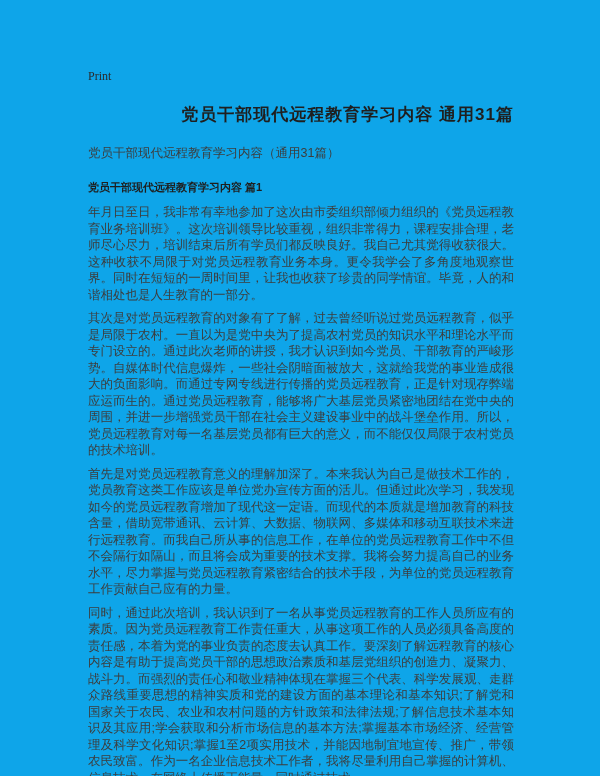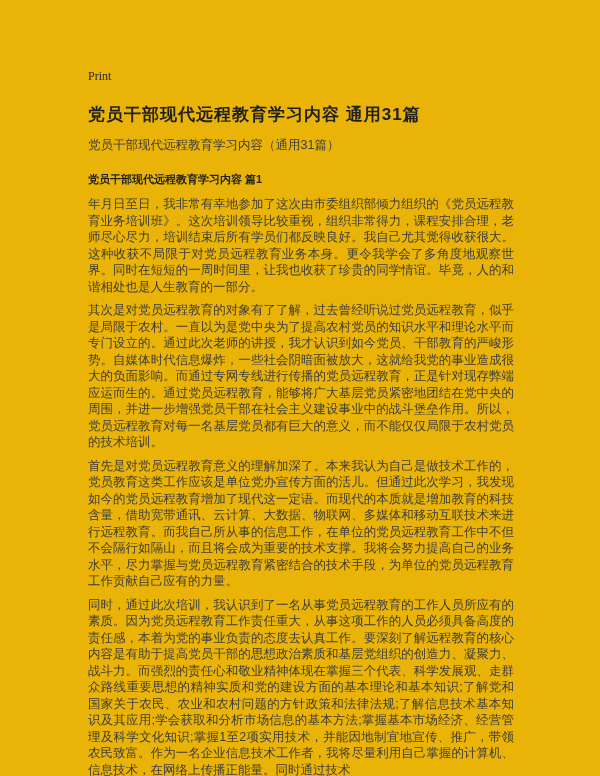--- a/index.html
+++ b/index.html
@@ -11,41 +11,41 @@
     width: 600px;
     height: 776px;
     font-family: "Liberation Sans", sans-serif;
     overflow: hidden;
   }
   .page {
     box-sizing: border-box;
     width: 600px;
     height: 776px;
     padding: 66px 86px 0 88px;
-    background: #eab308;
+    background: #0ea5e9;
   }
   .print-link {
     font-family: "Liberation Serif", serif;
     font-size: 12px;
     line-height: 14px;
     color: #2b2b2b;
     display: inline-block;
     cursor: pointer;
   }
   .doc-title {
     margin: 20px 0 0 0;
     font-size: 17px;
     font-weight: bold;
     letter-spacing: 1px;
     line-height: 22px;
-    text-align: left;
+    text-align: right;
     color: #1f1f1f;
   }
   .doc-subtitle {
-    margin-top: 12px;
+    margin-top: 20px;
     font-size: 12.5px;
     line-height: 15px;
     color: #3d3d3d;
   }
   .section-heading {
     margin: 18px 0 0 0;
     font-size: 11px;
     font-weight: bold;
     line-height: 16px;
     color: #1f1f1f;

